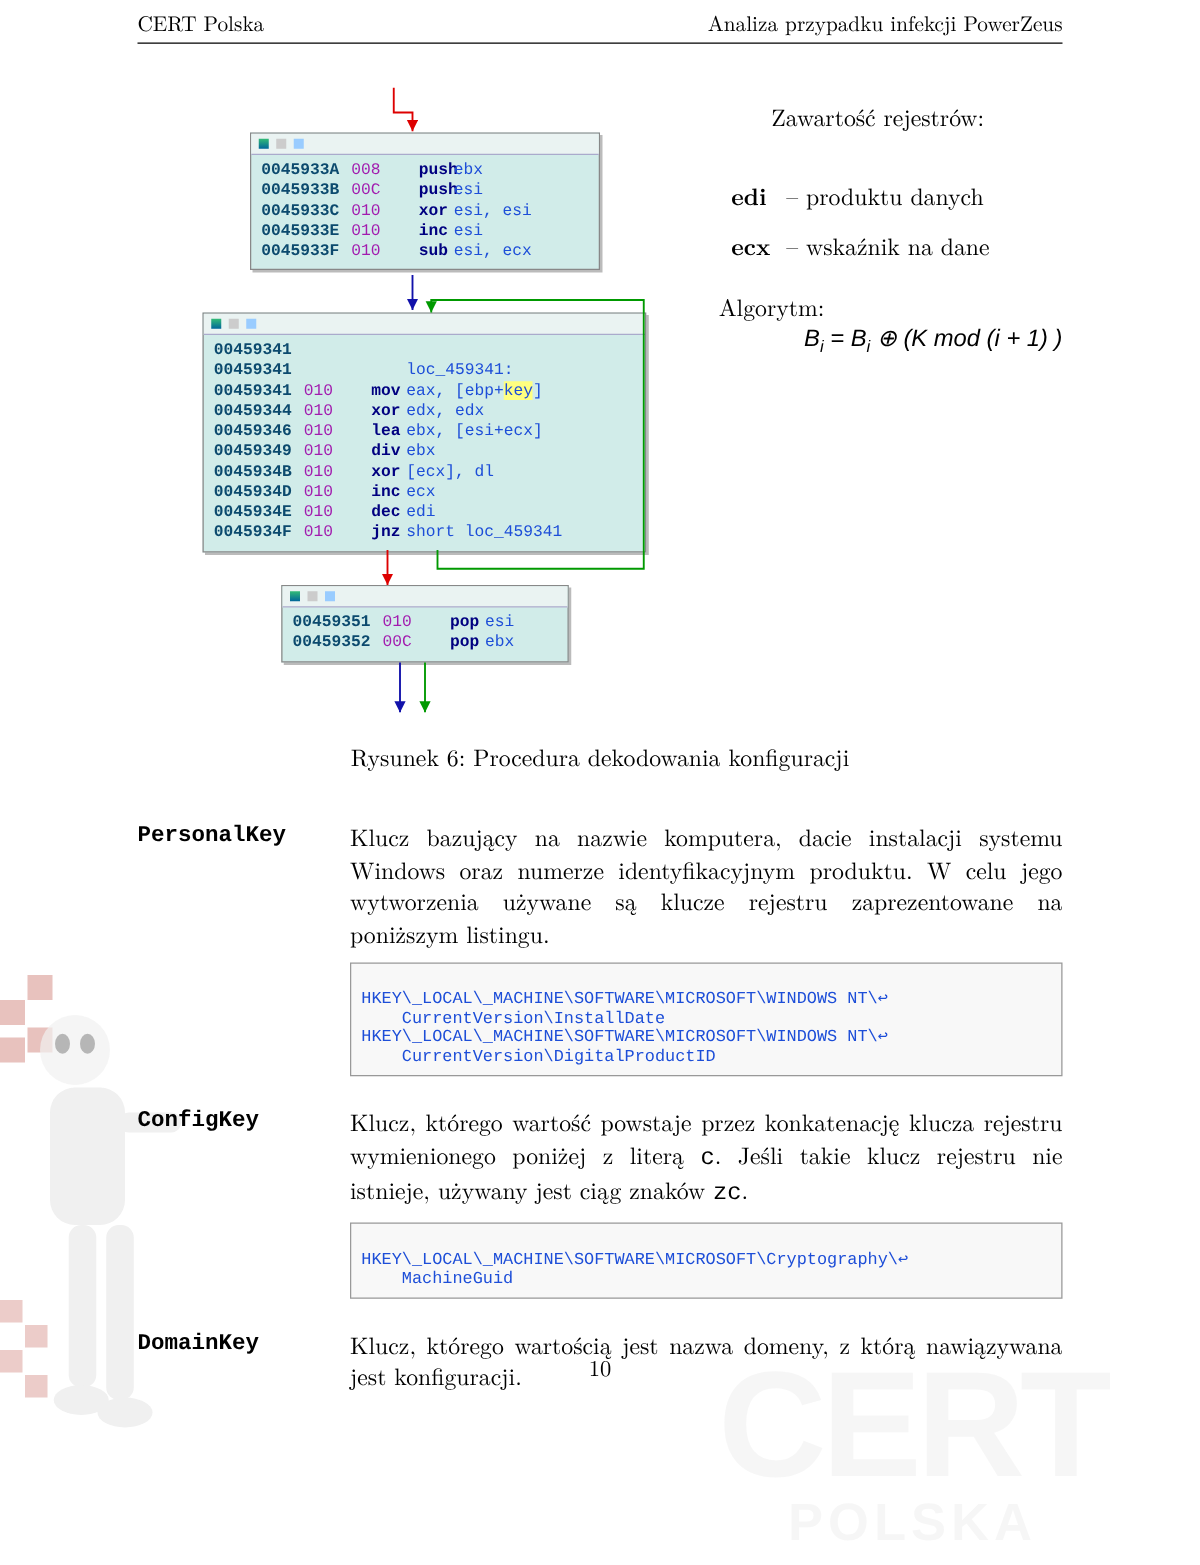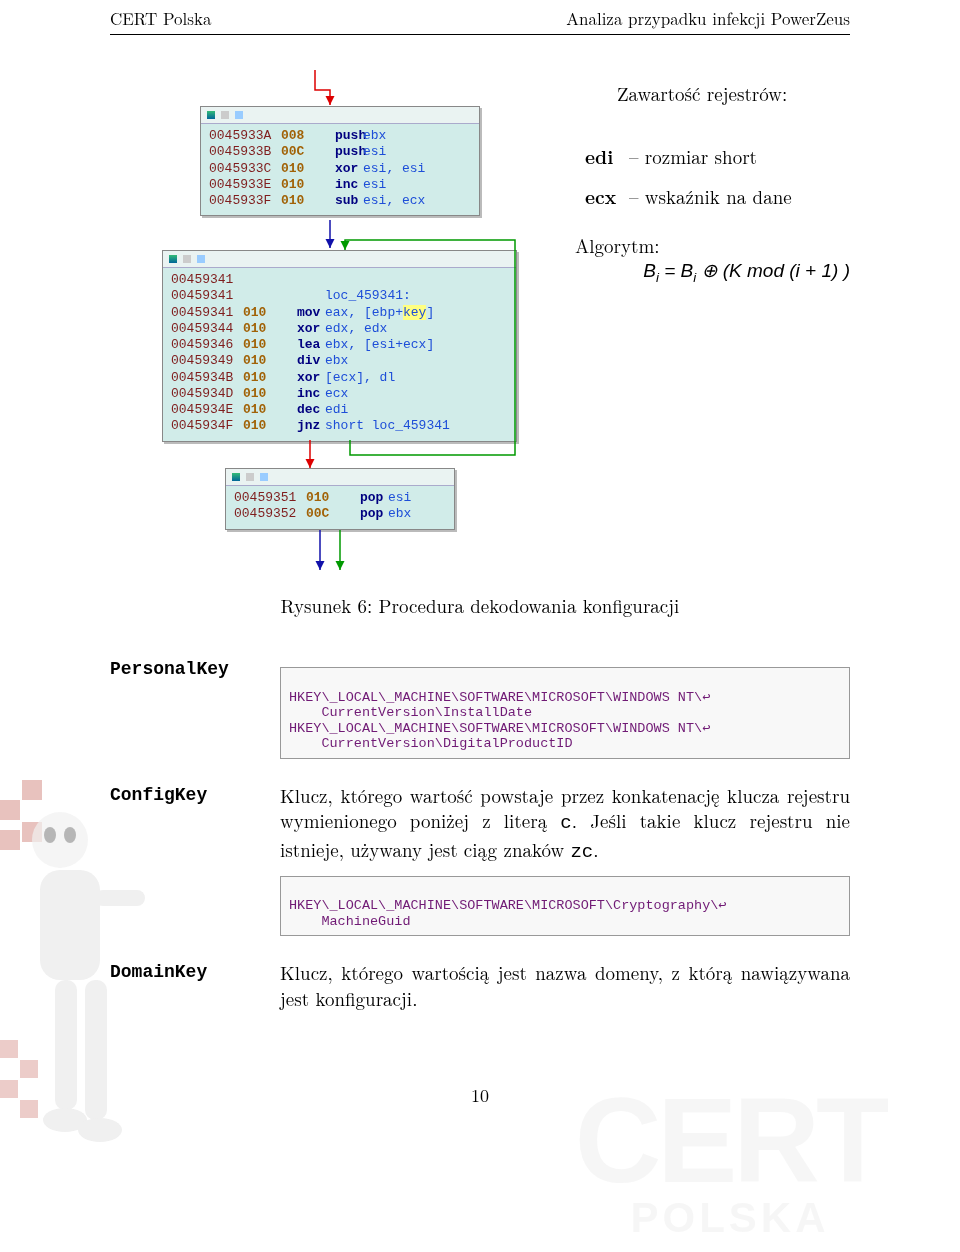--- a/index.html
+++ b/index.html
@@ -96,21 +96,21 @@
       line-height: 1.35;
       text-align: justify;
     }
     .code-block {
       border: 1px solid #999;
       background: #f8f8f8;
       padding: 6px 8px;
       margin: 10px 0 18px 0;
       font-family: "Courier New", monospace;
       font-size: 13.5px;
-      color: #701a75;
+      color: #1d4ed8;
       line-height: 1.15;
       white-space: pre;
     }
     .tt { font-family: "Courier New", monospace; }
     .page-num {
       text-align: center;
       font-size: 18px;
       position: absolute;
       bottom: 145px;
       left: 0;
@@ -148,22 +148,22 @@
     .tb-icon {
       width: 8px; height: 8px; display: inline-block;
     }
     .tb-icon.b { background: linear-gradient(#3b7, #069); }
     .tb-icon.y { background: #ccc; }
     .tb-icon.g { background: #9cf; }
     .asm-row {
       display: flex;
       gap: 0;
     }
-    .addr { color: #7f1d1d; font-weight: normal; width: 72px; }
-    .sz { color: #a16207; font-weight: bold; width: 34px; }
+    .addr { color: #0c4a6e; font-weight: bold; width: 72px; }
+    .sz { color: #a21caf; font-weight: normal; width: 34px; }
     .mn { color: #000080; font-weight: bold; width: 28px; padding-left: 20px; }
     .ops { color: #1d4ed8; font-weight: normal; }
     .highlight { background: #ffff80; }
     .label-row { color: #000080; font-weight: bold; }
 
     svg.arrows {
       position: absolute;
       left: 0; top: 0;
       width: 445px; height: 500px;
       pointer-events: none;
@@ -381,38 +381,39 @@
           <path d="M210,460 L210,500" stroke="#11a" fill="none" stroke-width="1.5" marker-end="url(#arr-blue)"></path>
           <path d="M230,460 L230,500" stroke="#090" fill="none" stroke-width="1.5" marker-end="url(#arr-green)"></path>
         </svg>
       </div>
     </div>
 
     <div class="side-col">
       <div class="side-heading">Zawartość rejestrów:</div>
       <div class="reg-row">
         <span class="reg-name">edi</span>
-        <span class="reg-desc">– rozmiar short</span>
+        <span class="reg-desc">– produktu danych</span>
       </div>
       <div class="reg-row">
         <span class="reg-name">ecx</span>
         <span class="reg-desc">– wskaźnik na dane</span>
       </div>
       <div class="alg">
         <div>Algorytm:</div>
         <div class="math"><i>B<sub>i</sub></i> = <i>B<sub>i</sub></i> ⊕ (<i>K</i> mod (<i>i</i> + 1) )</div>
       </div>
     </div>
   </div>
 
   <div class="caption">Rysunek 6: Procedura dekodowania konfiguracji</div>
 
   <div class="def-row">
     <div class="def-term">PersonalKey</div>
     <div class="def-body">
+      <span>Klucz bazujący na nazwie komputera, dacie instalacji systemu Windows oraz numerze identyfikacyjnym produktu. W celu jego wytworzenia używane są klucze rejestru zaprezentowane na poniższym listingu.</span>
       <div class="code-block tt">
 <span>HKEY\_LOCAL\_MACHINE\SOFTWARE\MICROSOFT\WINDOWS NT\↩</span>
 <span>    CurrentVersion\InstallDate</span>
 <span>HKEY\_LOCAL\_MACHINE\SOFTWARE\MICROSOFT\WINDOWS NT\↩</span>
 <span>    CurrentVersion\DigitalProductID</span></div>
     </div>
   </div>
 
   <div class="def-row">
     <div class="def-term">ConfigKey</div>

